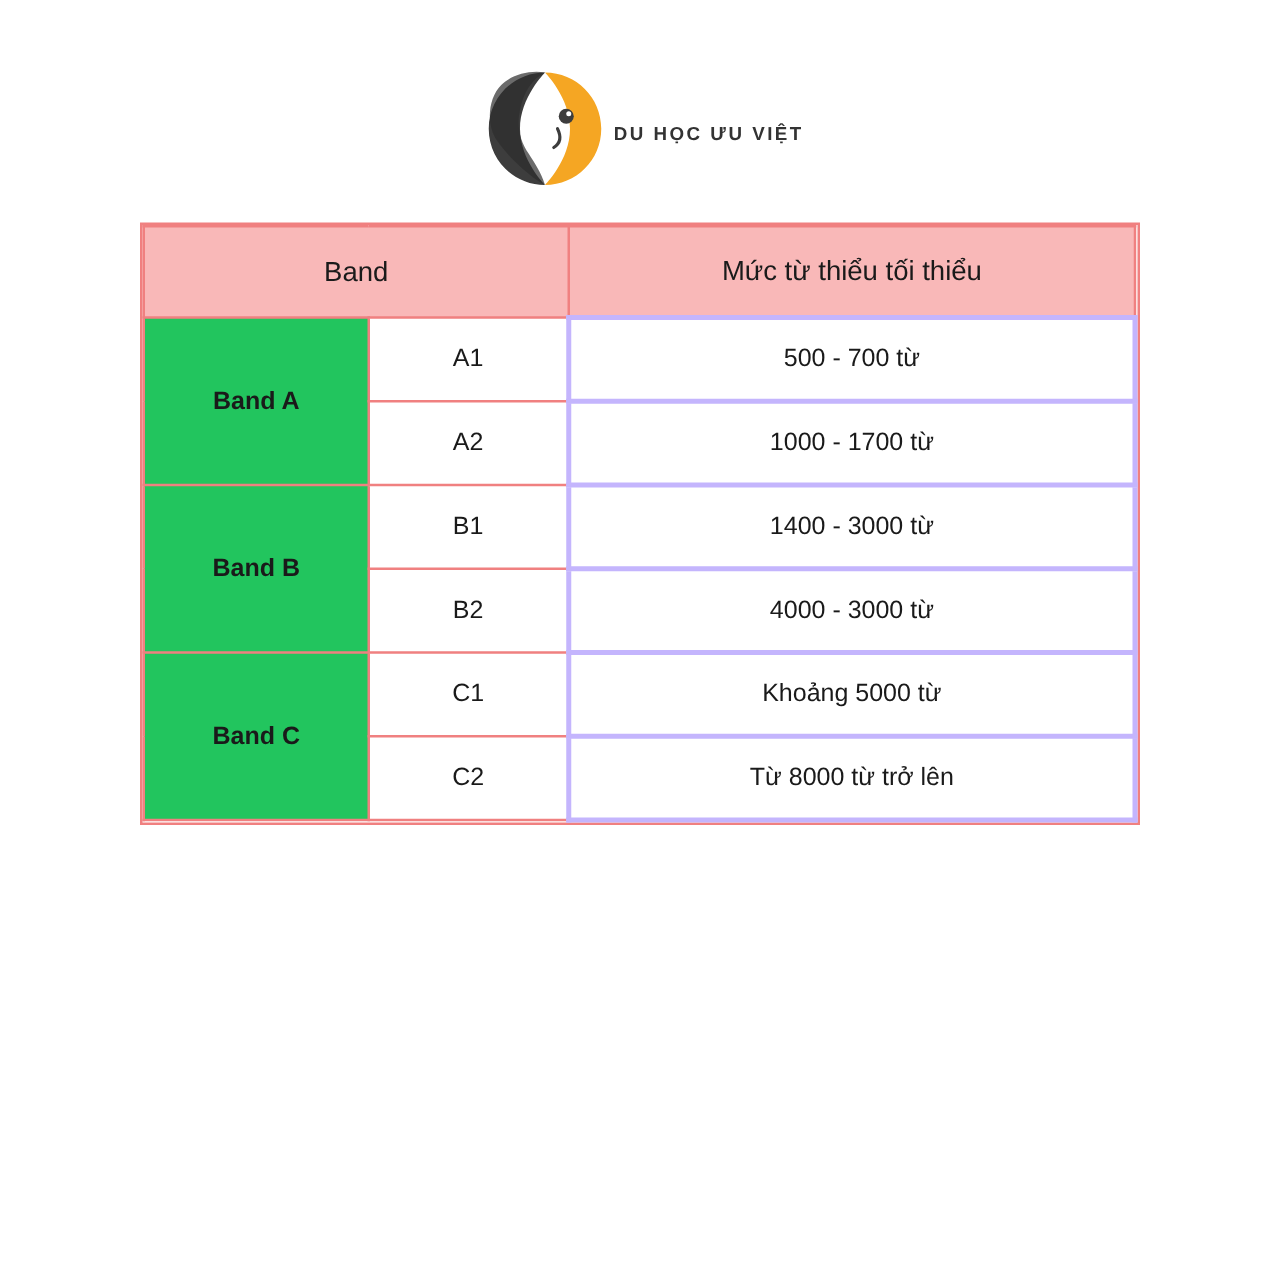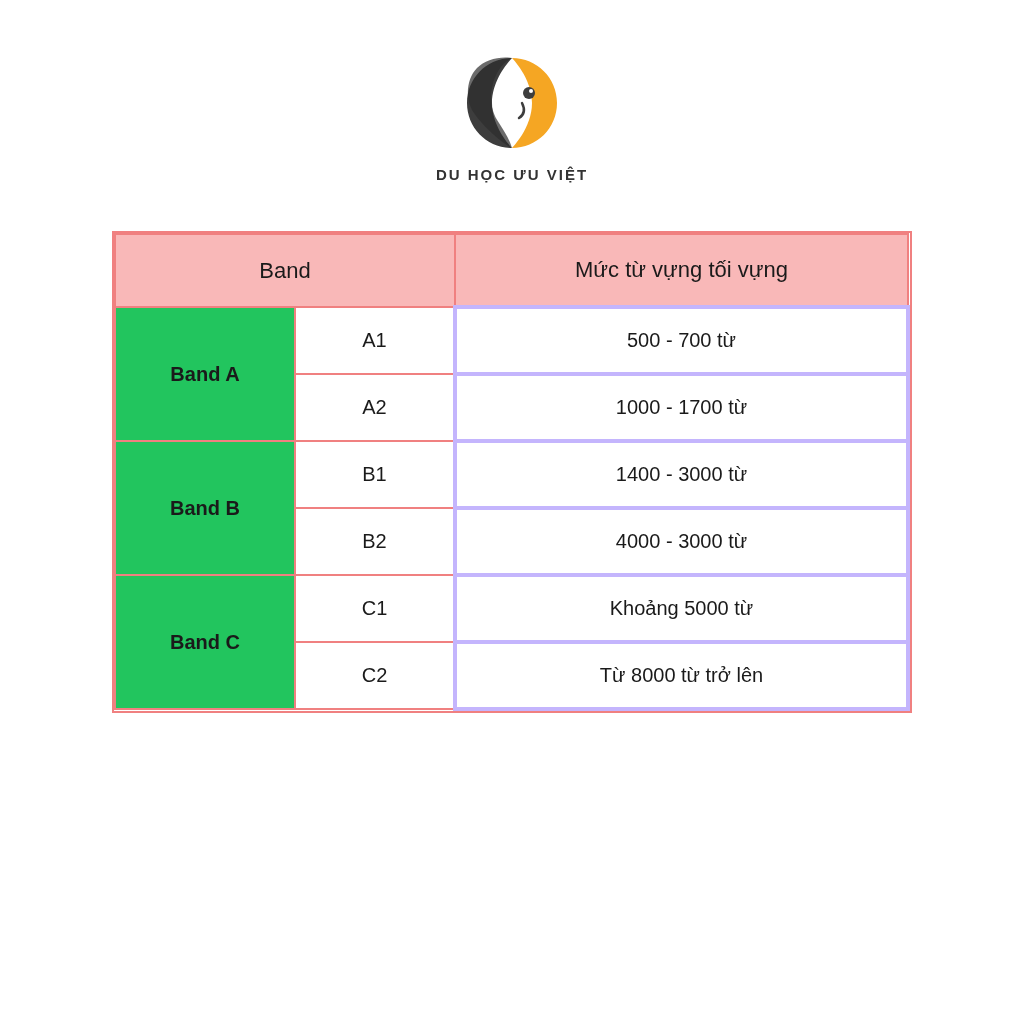--- a/index.html
+++ b/index.html
@@ -15,24 +15,24 @@
       font-family: 'Segoe UI', Arial, sans-serif;
       display: flex;
       flex-direction: column;
       align-items: center;
       justify-content: flex-start;
       overflow: hidden;
     }
 
     .logo-section {
       display: flex;
-      flex-direction: column;
+      flex-direction: row;
       align-items: center;
       margin-top: 48px;
-      margin-bottom: 48px;
+      margin-bottom: 20px;
     }
 
     .logo-icon {
       width: 110px;
       height: 110px;
       position: relative;
     }
 
     .logo-text {
       font-size: 15px;
@@ -123,21 +123,21 @@
     </svg>
   </div>
   <div class="logo-text">DU HỌC ƯU VIỆT</div>
 </div>
 
 <div class="table-container">
   <table>
     <thead>
       <tr class="header-row">
         <th colspan="2">Band</th>
-        <th>Mức từ vựng tối vựng</th>
+        <th>Mức từ thiểu tối thiểu</th>
       </tr>
     </thead>
     <tbody>
 
       <tr>
         <td class="group-cell pink-bg" rowspan="2">Band A</td>
         <td class="sub-cell">A1</td>
         <td class="value-cell">500 - 700 từ</td>
       </tr>
       <tr>

